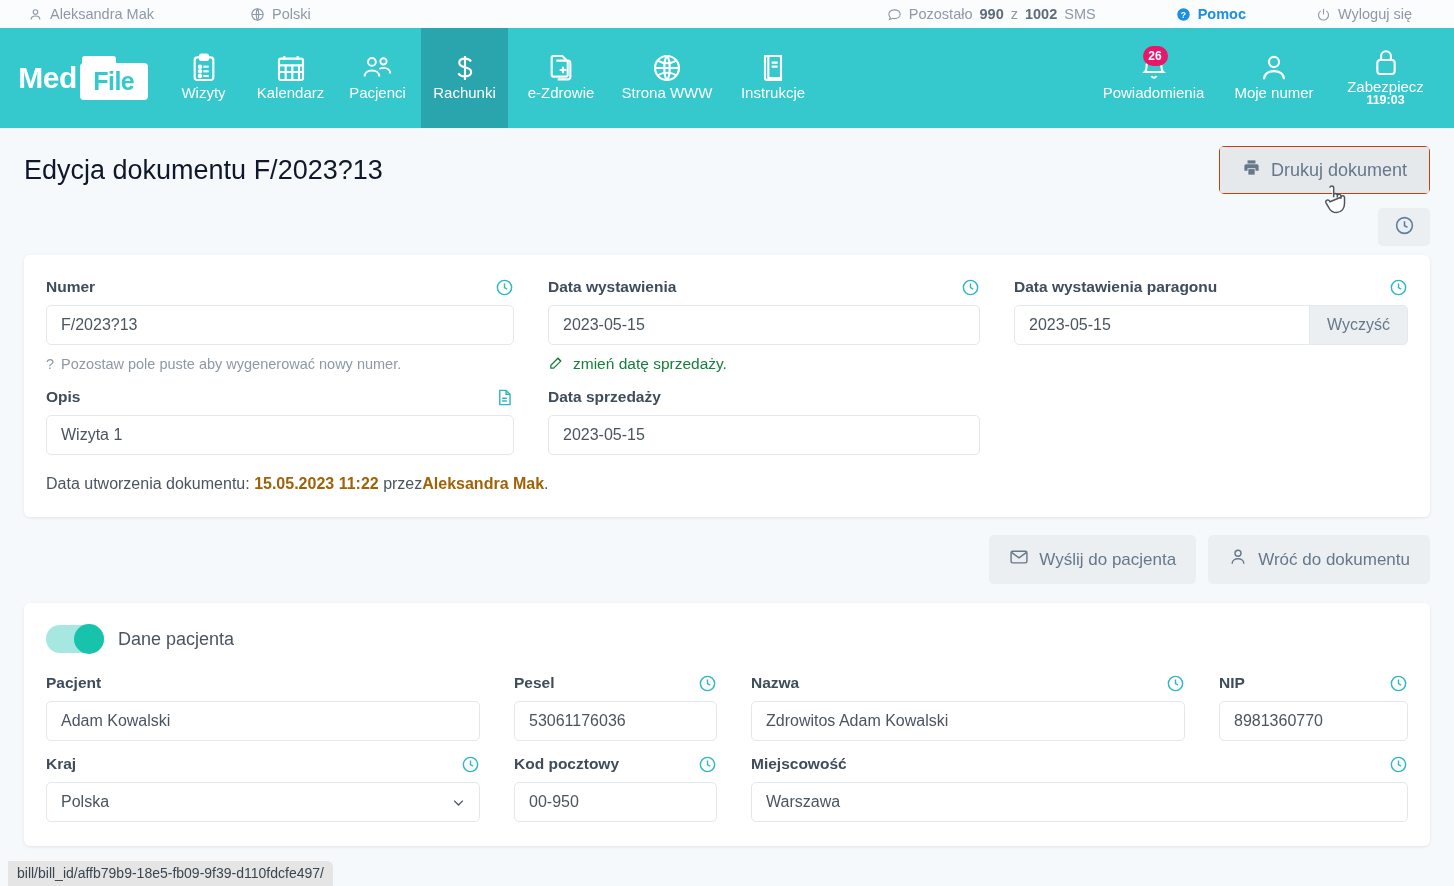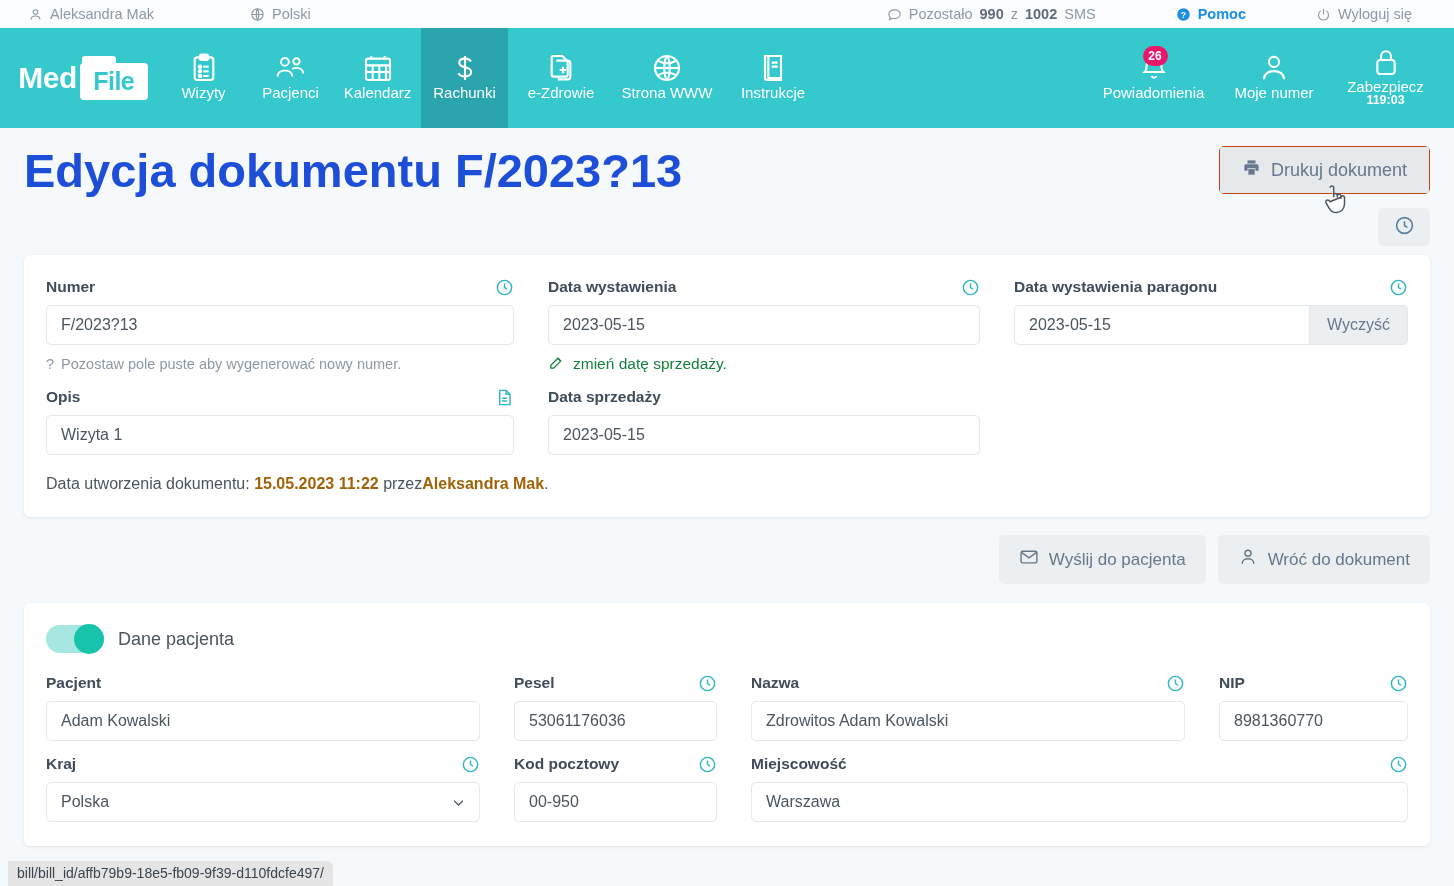--- a/index.html
+++ b/index.html
@@ -151,23 +151,23 @@
     overflow: hidden;
   }
 
   .pagehead {
     display: flex;
     align-items: center;
     padding-top: 14px;
     height: 70px;
   }
   .pagetitle {
-    font-size: 47px;
-    color: #1d4ed8;
-    font-weight: bold;
+    font-size: 27px;
+    color: #0f172a;
+    font-weight: normal;
   }
   .btn-print-wrap {
     margin-left: auto;
     border: 1px solid #c2410c;
     border-radius: 5px;
     position: relative;
   }
   .btn-print {
     background: #e6e9ec;
     border: none;
@@ -454,39 +454,39 @@
             <path d="M11.5 14.5h4"></path>
           <circle cx="9" cy="18" r="0.9" fill="#fff"></circle>
             <path d="M11.5 18h4"></path>
         </svg>
       </span>
       <span class="lbl">Wizyty</span>
     </div>
 
     <div class="navitem">
       <span>
+        <svg width="32" height="32" viewBox="0 0 24 24" fill="none" stroke="#fff" stroke-width="1.6">
+          <rect x="3" y="5" width="18" height="16" rx="1.5"></rect>
+          <path d="M3 10h18M8 10v11M13 10v11M18 10v11M3 15h18"></path>
+          <path d="M7 3v3M17 3v3"></path>
+        </svg>
+      </span>
+      <span class="lbl">Kalendarz</span>
+    </div>
+
+    <div class="navitem">
+      <span>
         <svg width="34" height="32" viewBox="0 0 28 24" fill="none" stroke="#fff" stroke-width="1.6">
           <circle cx="9" cy="7" r="3.2"></circle>
             <path d="M3 19c0-3.3 2.7-5 6-5s6 1.7 6 5"></path>
           <circle cx="18.5" cy="6.5" r="2.6"></circle>
             <path d="M15 12.8c1-.6 2.2-.9 3.5-.9 3 0 5.5 1.6 5.5 4.6"></path>
         </svg>
       </span>
       <span class="lbl">Pacjenci</span>
-    </div>
-
-    <div class="navitem">
-      <span>
-        <svg width="32" height="32" viewBox="0 0 24 24" fill="none" stroke="#fff" stroke-width="1.6">
-          <rect x="3" y="5" width="18" height="16" rx="1.5"></rect>
-          <path d="M3 10h18M8 10v11M13 10v11M18 10v11M3 15h18"></path>
-          <path d="M7 3v3M17 3v3"></path>
-        </svg>
-      </span>
-      <span class="lbl">Kalendarz</span>
     </div>
 
     <div class="navitem active">
       <span>
         <svg width="32" height="32" viewBox="0 0 24 24" fill="none" stroke="#fff" stroke-width="1.6">
           <path d="M12 3v18"></path>
           <path d="M16.5 7.2c-.8-1.5-2.5-2.2-4.5-2.2-2.5 0-4.3 1.2-4.3 3.1 0 2 1.8 2.8 4.3 3.4 2.6.6 4.6 1.4 4.6 3.5 0 2.1-2 3.3-4.6 3.3-2.3 0-4.1-.8-4.9-2.4"></path>
         </svg>
       </span>
       <span class="lbl">Rachunki</span>
@@ -700,21 +700,21 @@
       </span>
       <span>Wyślij do pacjenta</span>
     </button>
     <button class="btn-grey">
       <span>
         <svg width="20" height="20" viewBox="0 0 24 24" fill="none" stroke="currentColor" stroke-width="1.7">
           <circle cx="12" cy="7.5" r="3.6"></circle>
             <path d="M5 20c0-3.8 3.2-5.9 7-5.9s7 2.1 7 5.9"></path>
         </svg>
       </span>
-      <span>Wróć do dokument</span>
+      <span>Wróć do dokumentu</span>
     </button>
   </div>
 
   <div class="card second">
 
     <div class="togglerow">
       <div class="toggle">
         <span class="knob"></span>
       </div>
       <span class="togglelabel">Dane pacjenta</span>

